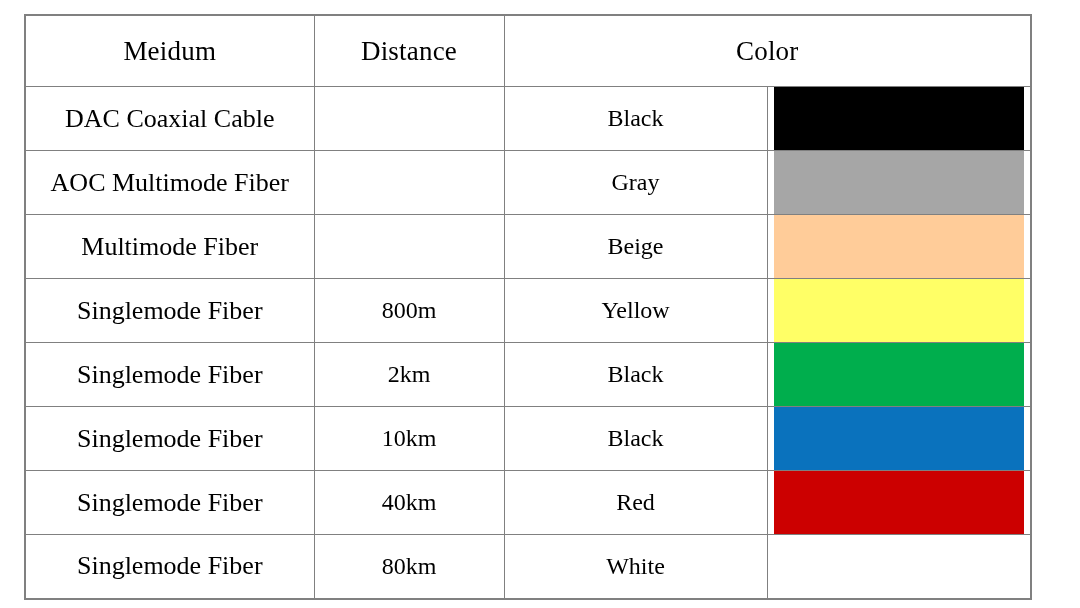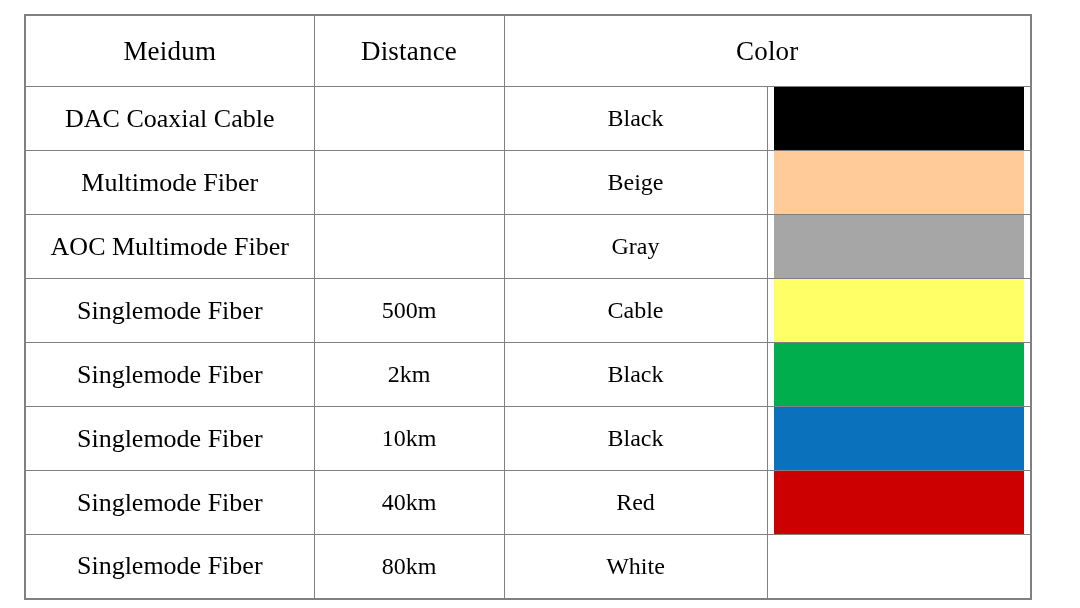--- a/index.html
+++ b/index.html
@@ -103,39 +103,39 @@
     <tbody id="table-body">
         <tr>
           <td class="medium-cell">DAC Coaxial Cable</td>
           <td></td>
           <td>Black</td>
           <td class="swatch-cell">
             <span class="swatch" style="background-color: rgb(0, 0, 0);"></span>
           </td>
         </tr>
         <tr>
+          <td class="medium-cell">AOC Multimode Fiber</td>
+          <td></td>
+          <td>Gray</td>
+          <td class="swatch-cell">
+            <span class="swatch" style="background-color: rgb(166, 166, 166);"></span>
+          </td>
+        </tr>
+        <tr>
           <td class="medium-cell">Multimode Fiber</td>
           <td></td>
           <td>Beige</td>
           <td class="swatch-cell">
             <span class="swatch" style="background-color: rgb(255, 204, 153);"></span>
           </td>
         </tr>
         <tr>
-          <td class="medium-cell">AOC Multimode Fiber</td>
-          <td></td>
-          <td>Gray</td>
-          <td class="swatch-cell">
-            <span class="swatch" style="background-color: rgb(166, 166, 166);"></span>
-          </td>
-        </tr>
-        <tr>
           <td class="medium-cell">Singlemode Fiber</td>
-          <td>500m</td>
-          <td>Cable</td>
+          <td>800m</td>
+          <td>Yellow</td>
           <td class="swatch-cell">
             <span class="swatch" style="background-color: rgb(255, 255, 102);"></span>
           </td>
         </tr>
         <tr>
           <td class="medium-cell">Singlemode Fiber</td>
           <td>2km</td>
           <td>Black</td>
           <td class="swatch-cell">
             <span class="swatch" style="background-color: rgb(0, 174, 77);"></span>

